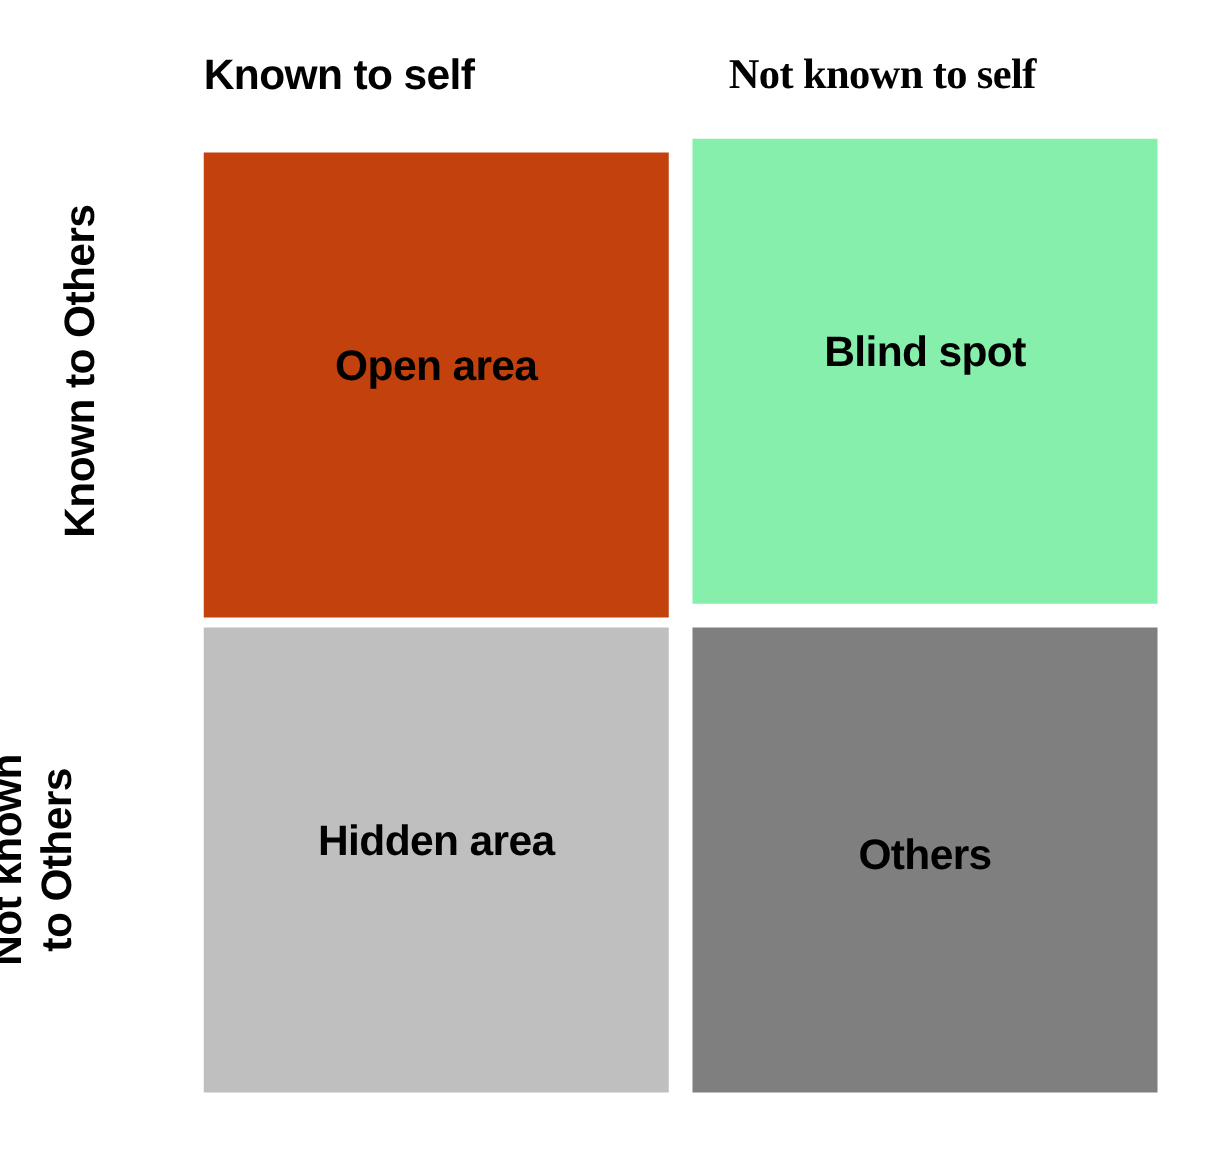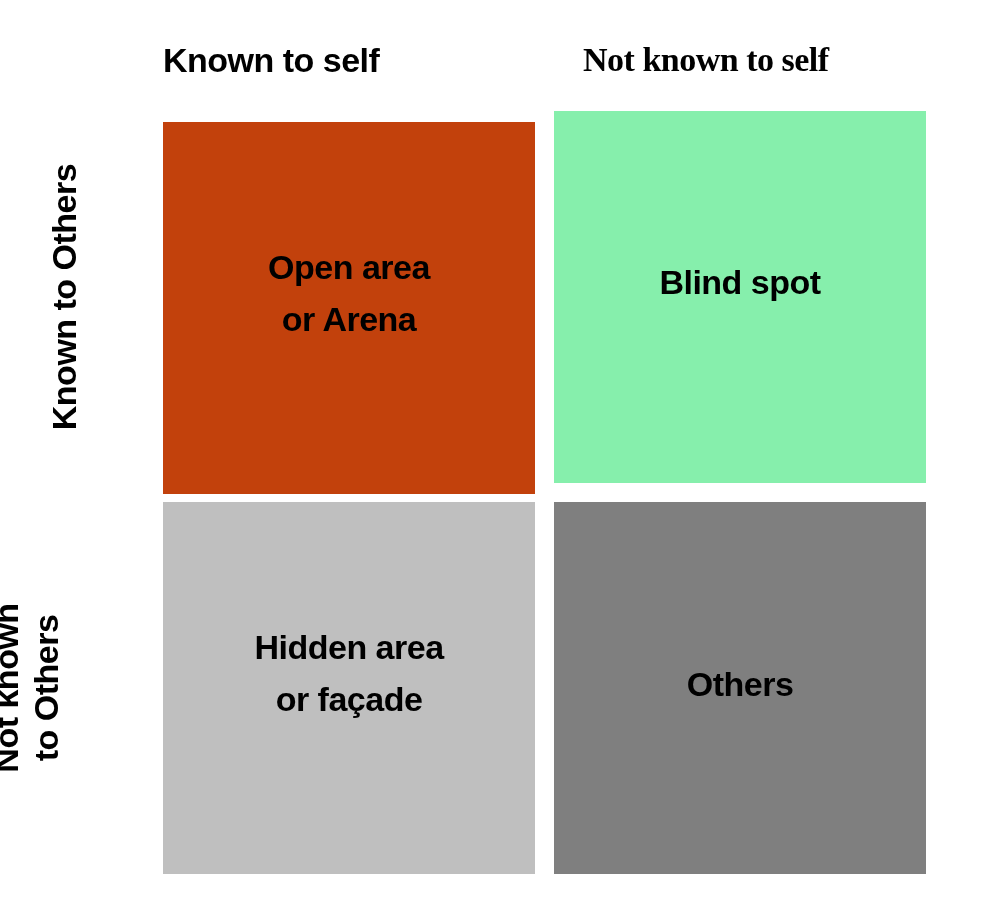--- a/index.html
+++ b/index.html
@@ -61,31 +61,29 @@
   <span class="line">Known to Others</span>
 </div>
 <div class="row-header" style="left:-80px; top:648px; width:372px; height:80px; transform: translate(-80px,0) rotate(-90deg);">
   <span class="line">Not known</span>
   <span class="line">to Others</span>
 </div>
 
 <div class="quad q-tl">
   <div class="inner">
     <span class="label">Open area</span>
-    <span class="label">or Arena</span>
   </div>
 </div>
 <div class="quad q-tr">
   <div class="inner">
     <span class="label">Blind spot</span>
   </div>
 </div>
 <div class="quad q-bl">
   <div class="inner">
     <span class="label">Hidden area</span>
-    <span class="label">or façade</span>
   </div>
 </div>
 <div class="quad q-br">
   <div class="inner">
     <span class="label">Others</span>
   </div>
 </div>
 
 </body></html>

